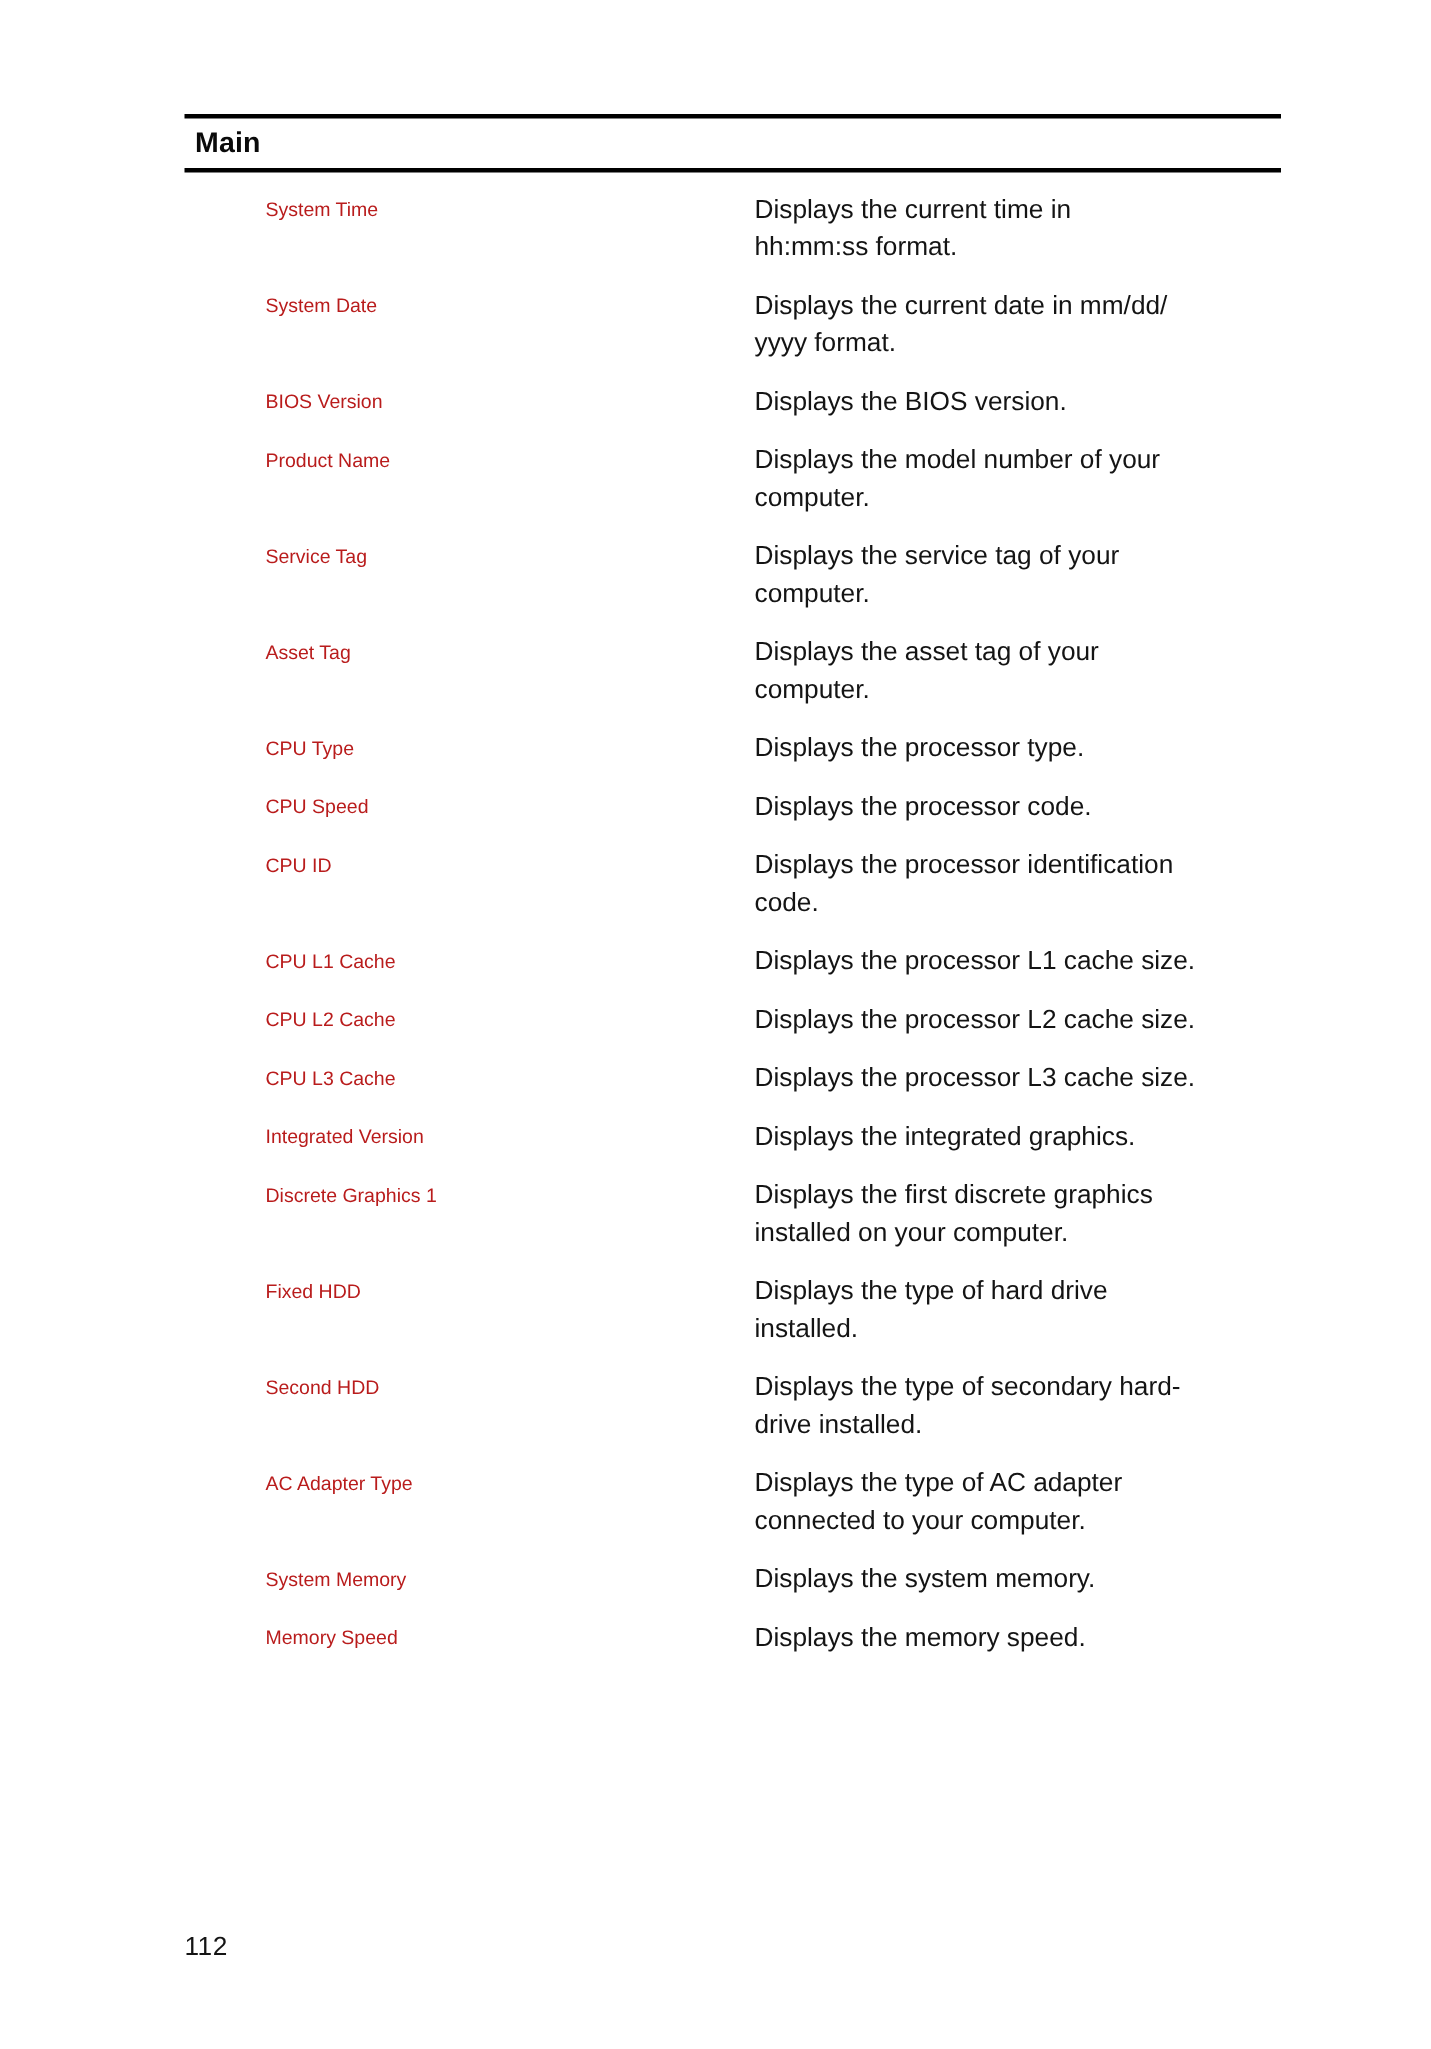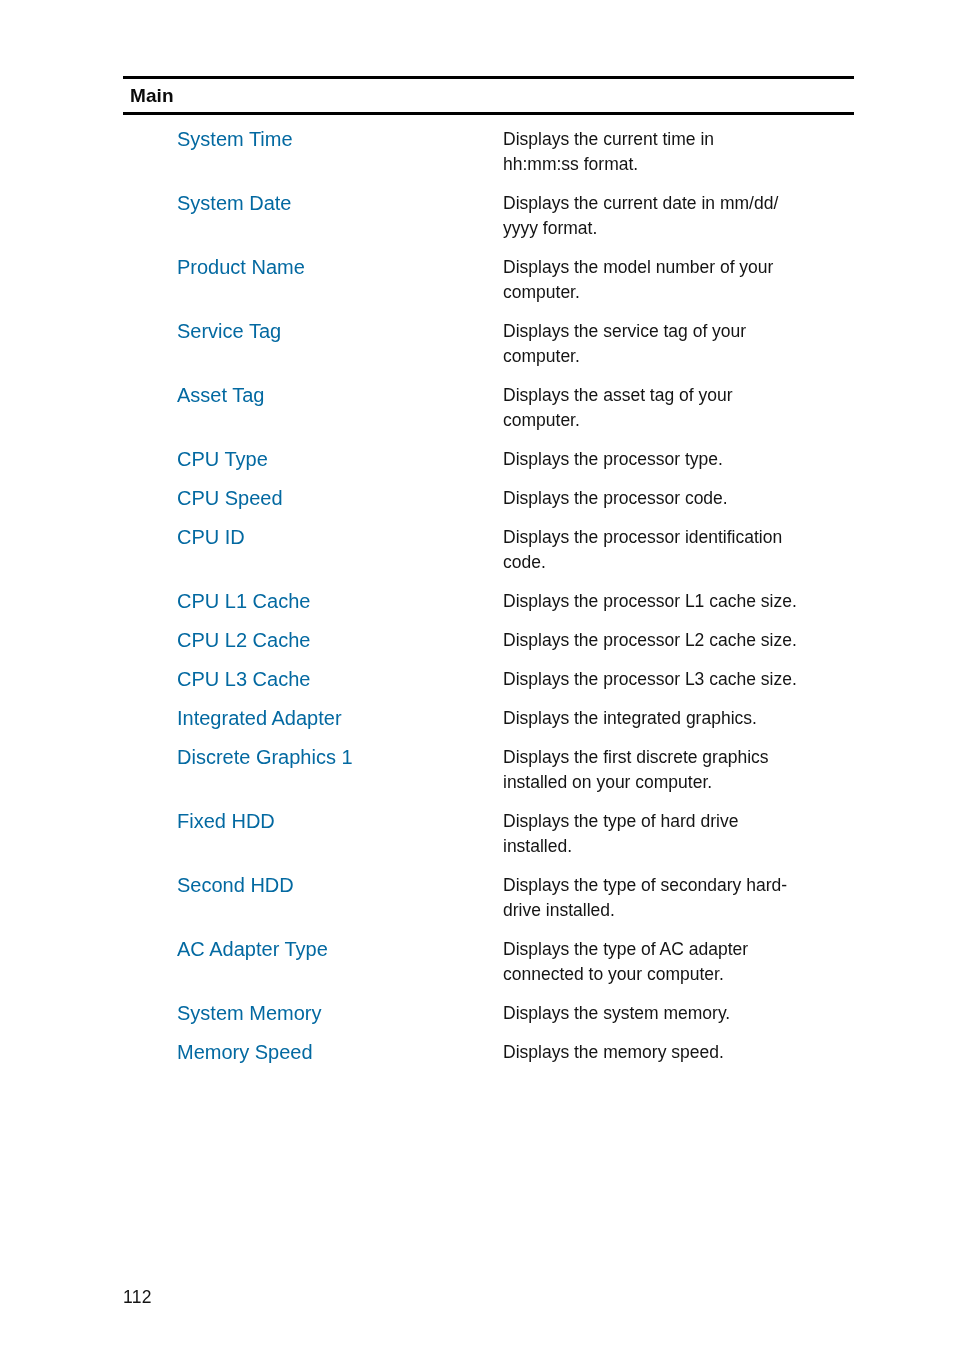--- a/index.html
+++ b/index.html
@@ -62,23 +62,23 @@
     display: flex;
     align-items: flex-start;
     padding-left: 54px;      
     margin-bottom: 14px;
   }
   .row:last-child { margin-bottom: 0; }
 
   .term {
     width: 326px;            
     flex: 0 0 326px;
-    font-size: 20px;
+    font-size: 13px;
     line-height: 25px;
-    color: #0369a1;
+    color: #b91c1c;
     white-space: pre-line;
   }
 
   .desc {
     flex: 1 1 auto;
     width: 351px;
     font-size: 17.5px;
     line-height: 25px;
     color: #141414;
     white-space: pre-line;
@@ -115,20 +115,24 @@
         <div class="desc">Displays the current time in
 hh:mm:ss format.</div>
       </div>
 
       <div class="row">
         <div class="term">System Date</div>
         <div class="desc">Displays the current date in mm/dd/
 yyyy format.</div>
       </div>
 
+      <div class="row">
+        <div class="term">BIOS Version</div>
+        <div class="desc">Displays the BIOS version.</div>
+      </div>
 
       <div class="row">
         <div class="term">Product Name</div>
         <div class="desc">Displays the model number of your
 computer.</div>
       </div>
 
       <div class="row">
         <div class="term">Service Tag</div>
         <div class="desc">Displays the service tag of your
@@ -166,21 +170,21 @@
         <div class="term">CPU L2 Cache</div>
         <div class="desc">Displays the processor L2 cache size.</div>
       </div>
 
       <div class="row">
         <div class="term">CPU L3 Cache</div>
         <div class="desc">Displays the processor L3 cache size.</div>
       </div>
 
       <div class="row">
-        <div class="term">Integrated Adapter</div>
+        <div class="term">Integrated Version</div>
         <div class="desc">Displays the integrated graphics.</div>
       </div>
 
       <div class="row">
         <div class="term">Discrete Graphics 1</div>
         <div class="desc">Displays the first discrete graphics
 installed on your computer.</div>
       </div>
 
       <div class="row">

